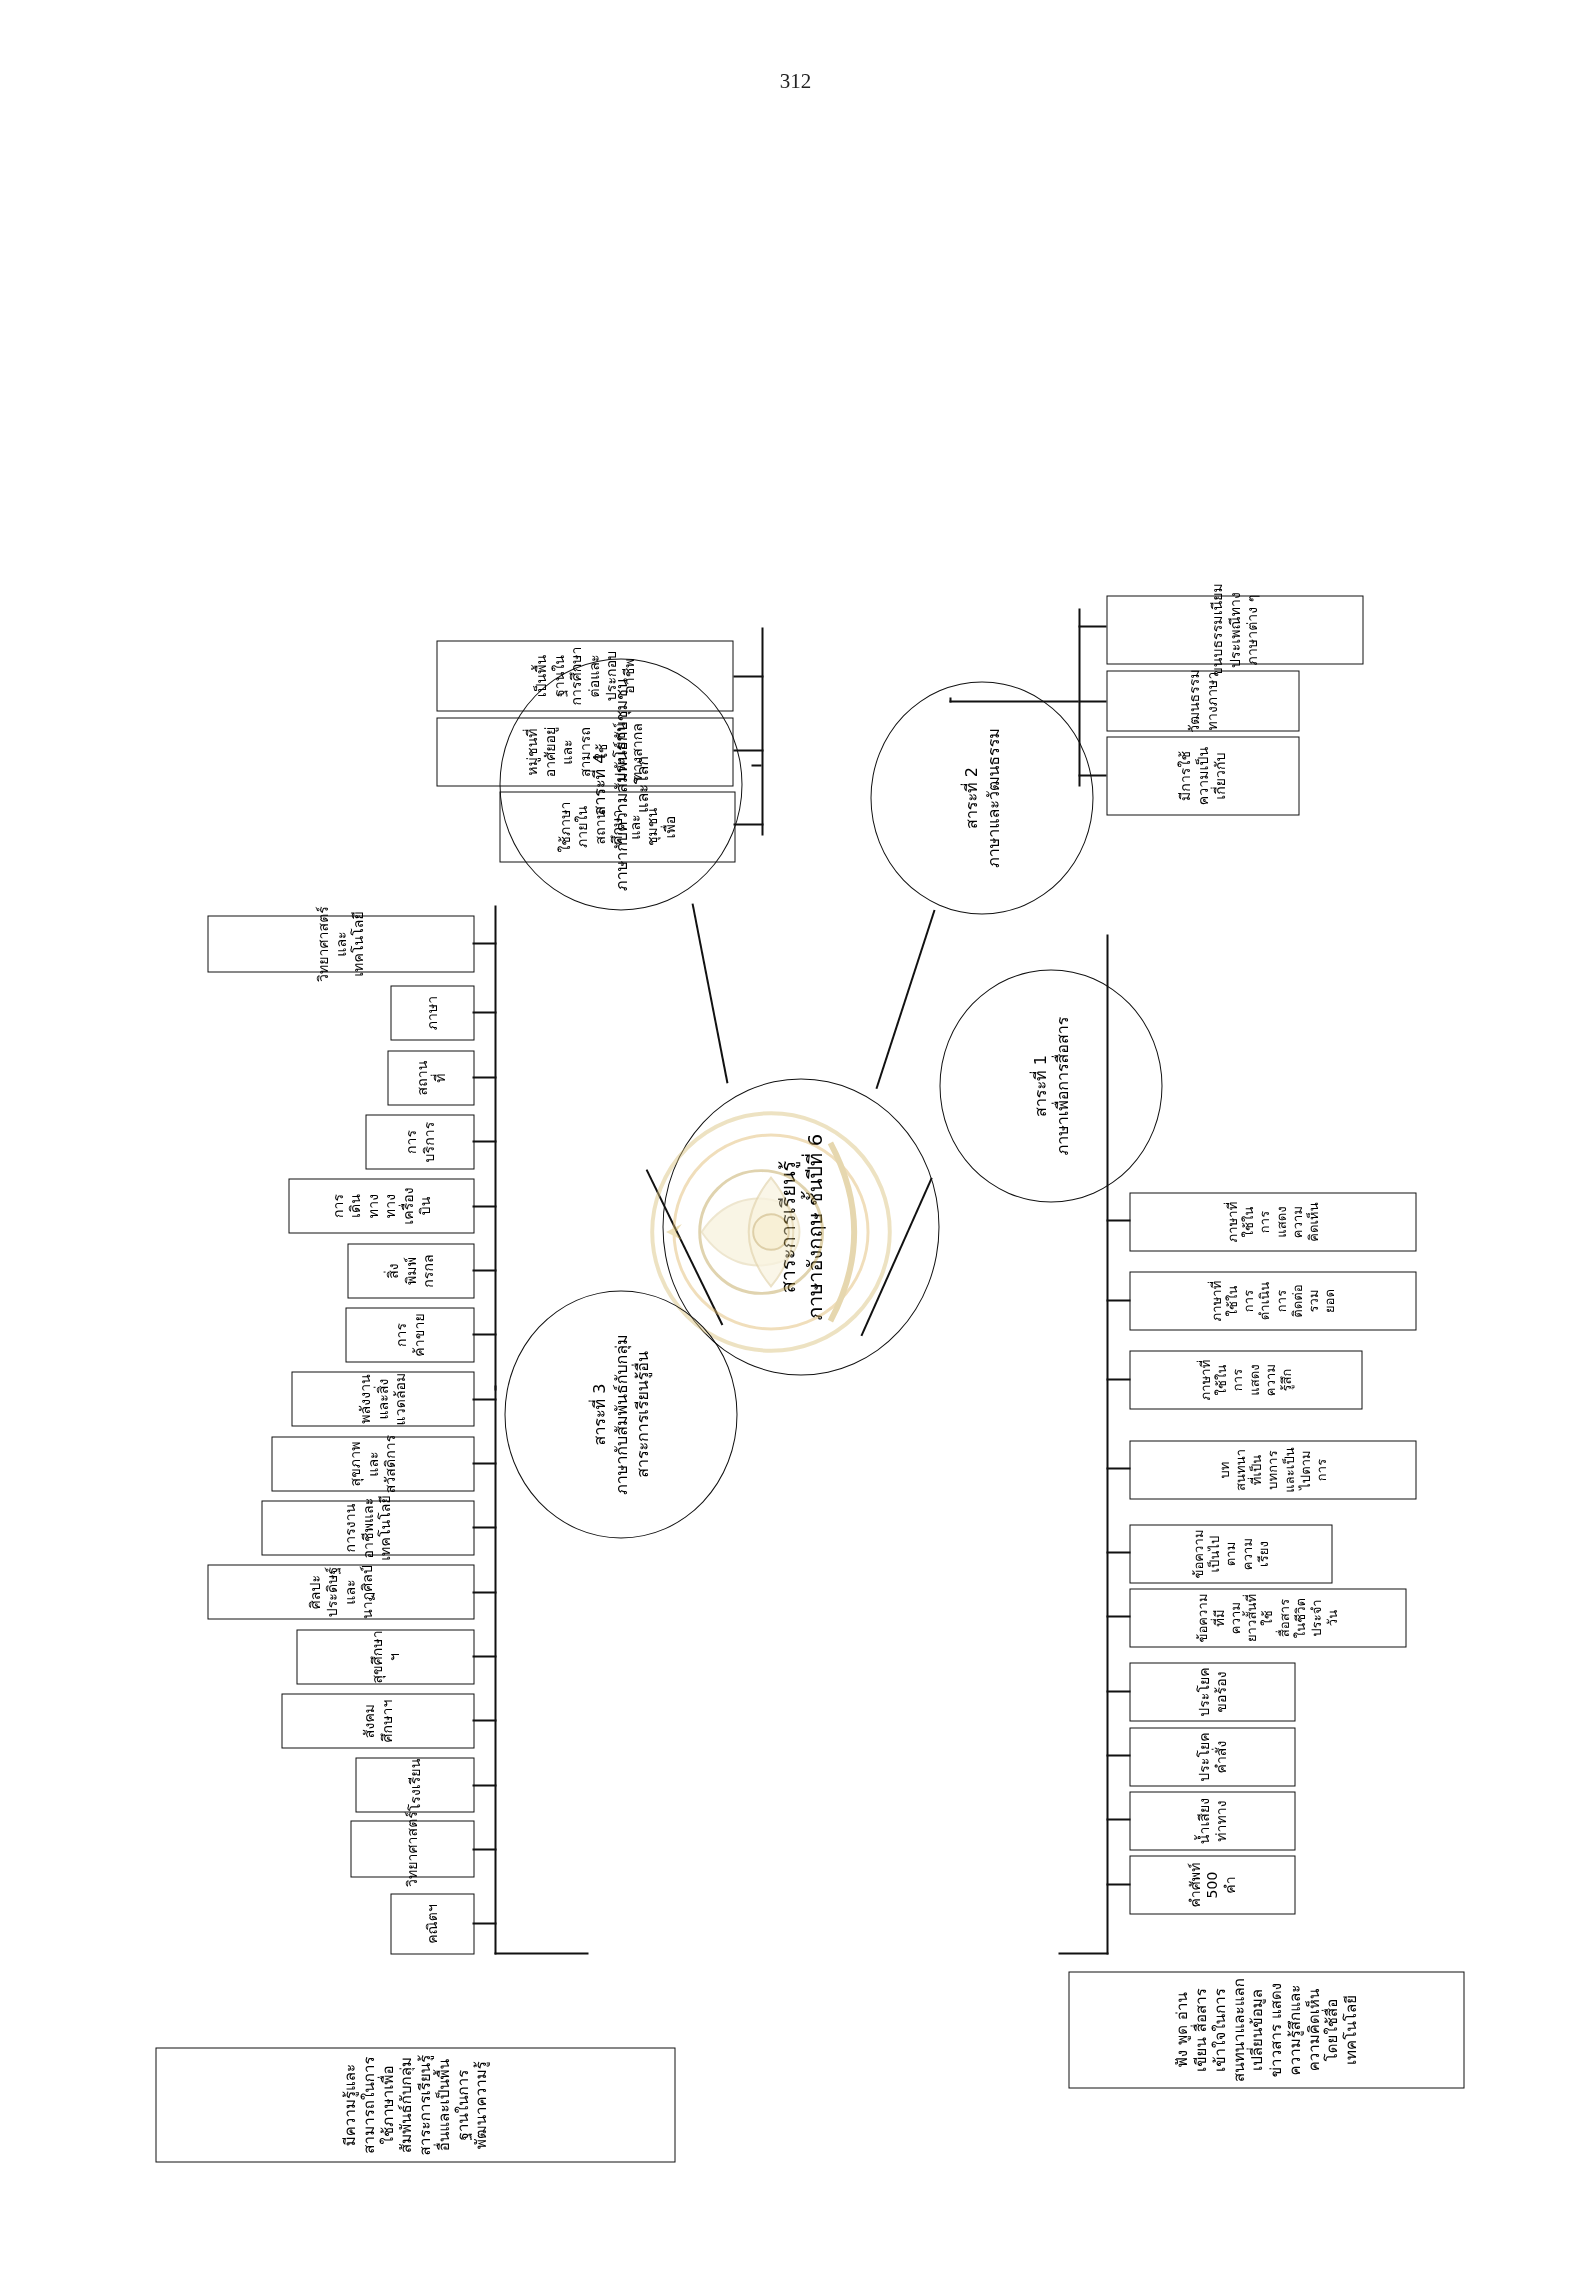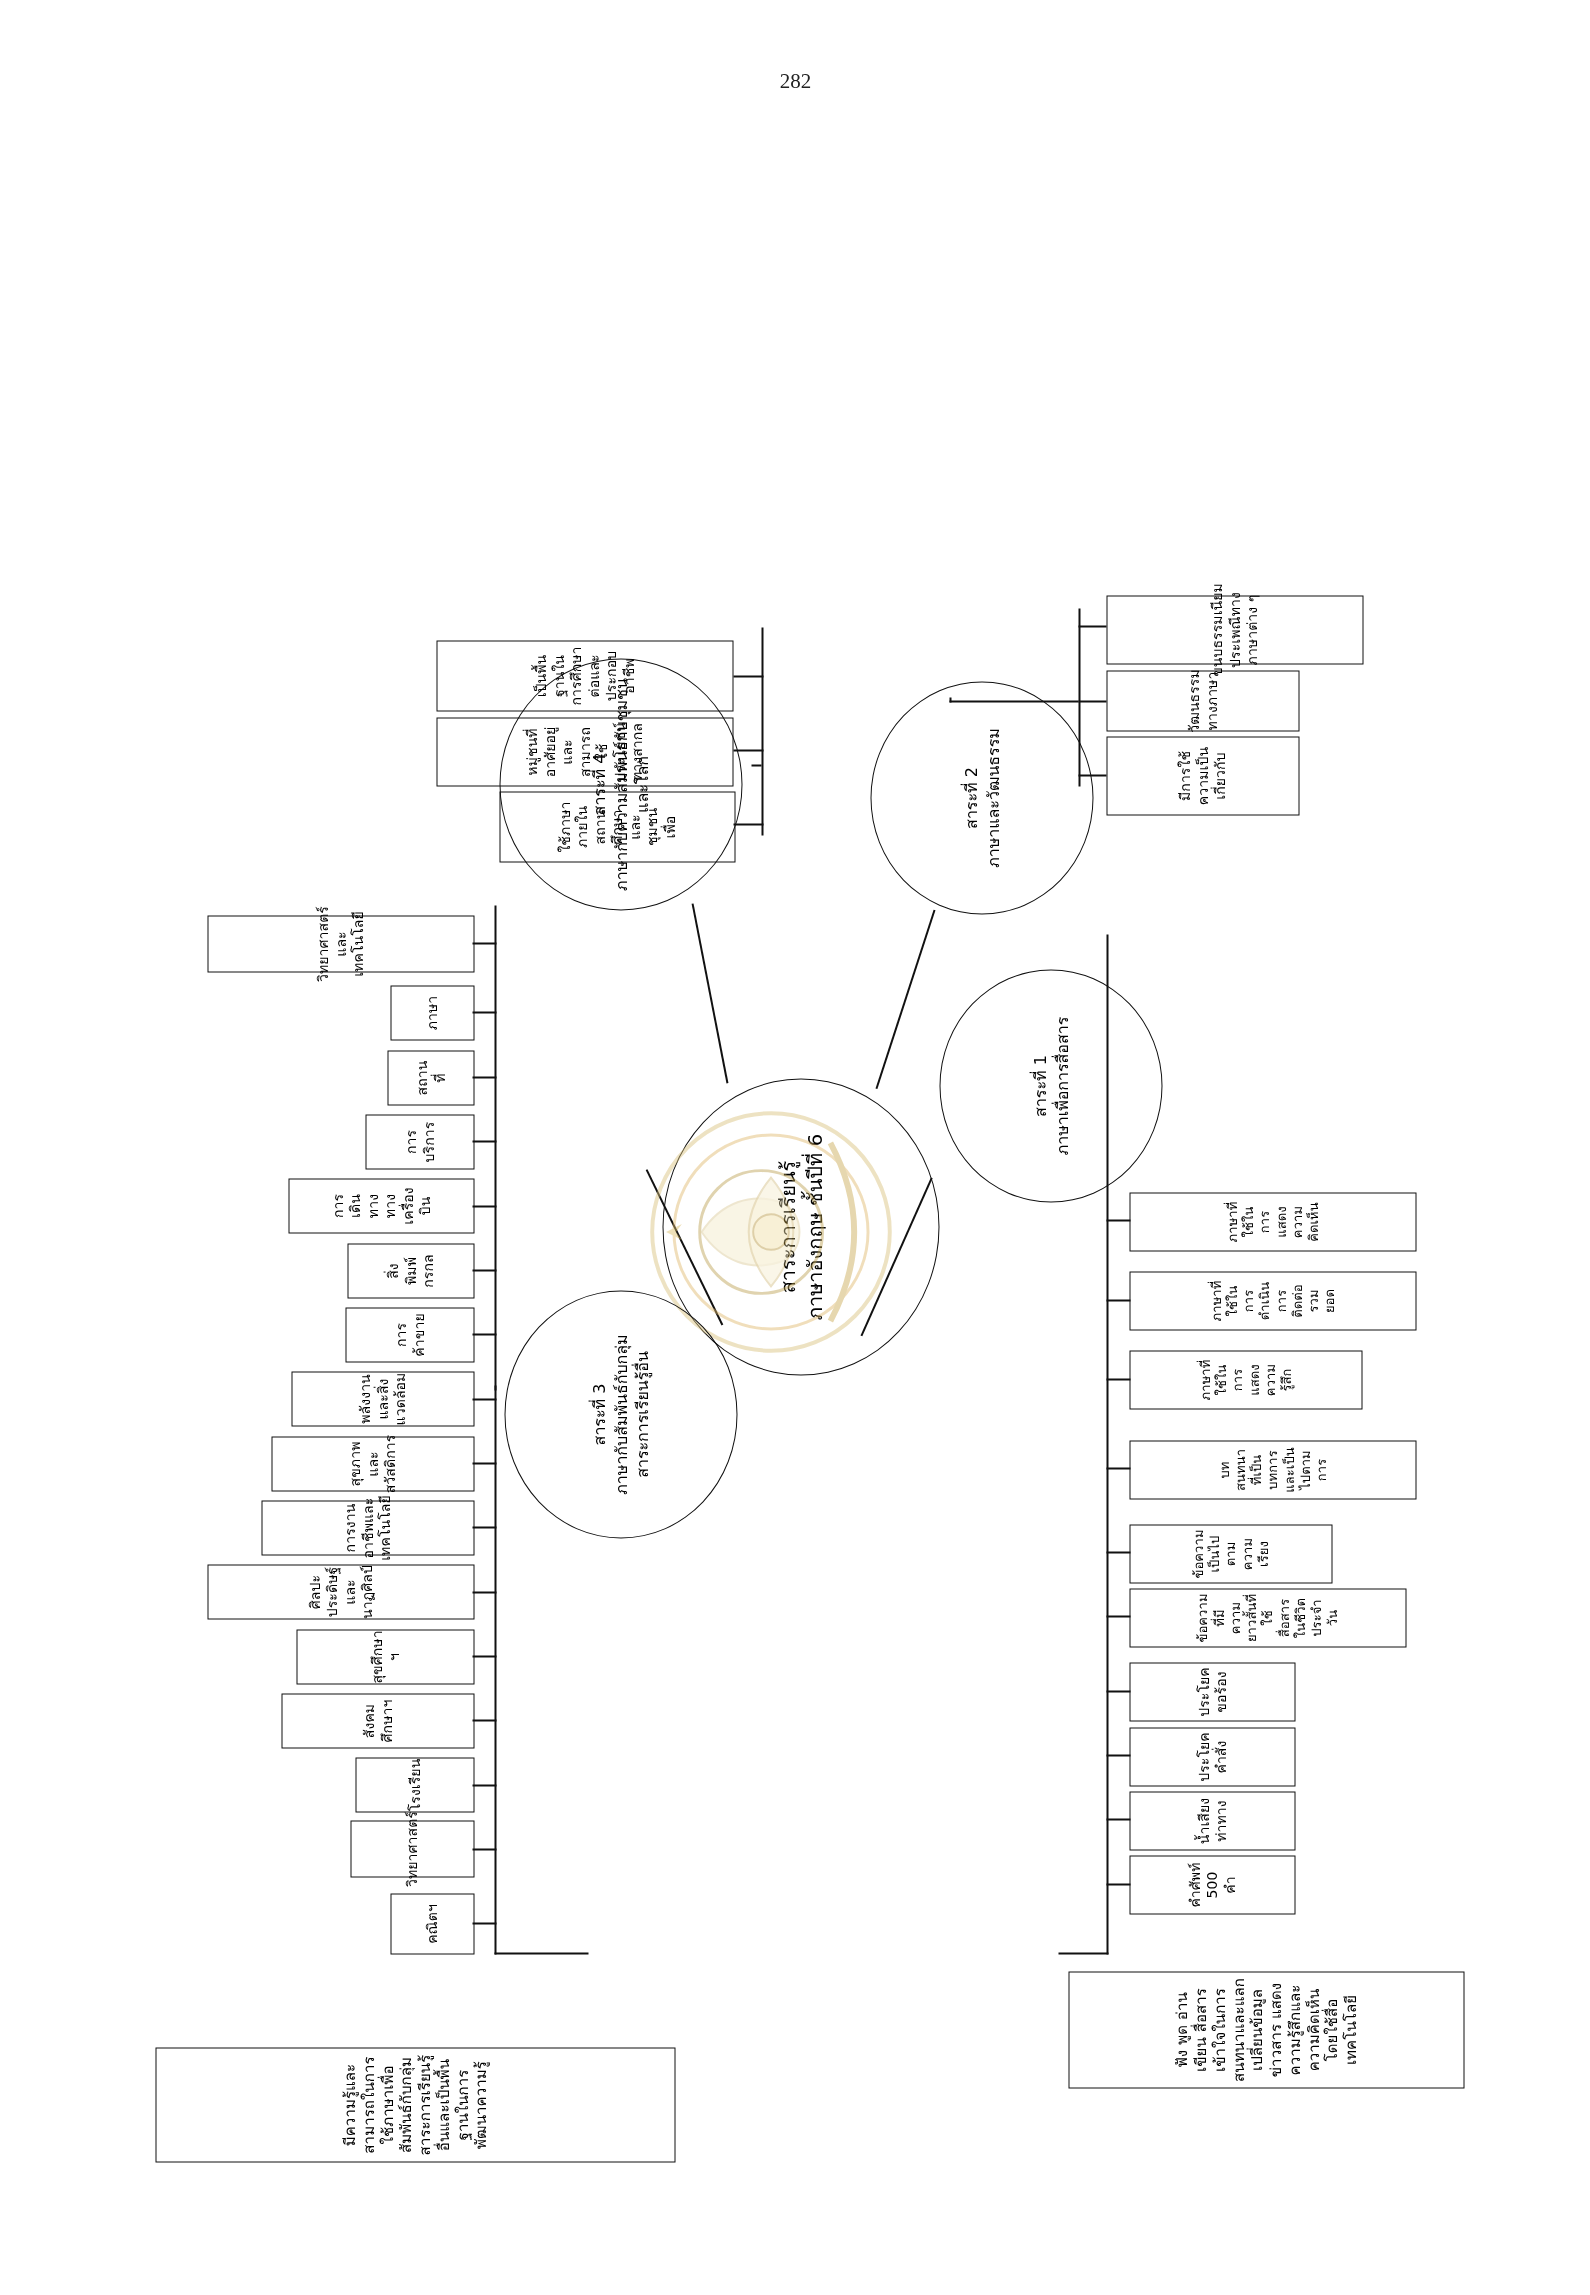--- a/index.html
+++ b/index.html
@@ -100,21 +100,21 @@
     height: 297px;
     left: 871px;
     top: 554px;
     opacity: .45;
     pointer-events: none;
   }
 </style>
 </head>
 <body>
 
-<div class="page-number">282</div>
+<div class="page-number">312</div>
 
 <div id="diagram-canvas">
 
   <div class="line" style="left:916px; top:792px; width:173px; transform:rotate(24deg);"></div>
 
   <div class="line" style="left:926px; top:653px; width:173px; transform:rotate(-26deg);"></div>
 
   <div class="line" style="left:1163px; top:807px; width:188px; transform:rotate(18deg);"></div>
 
   <div class="line" style="left:1168px; top:658px; width:183px; transform:rotate(-11deg);"></div>

